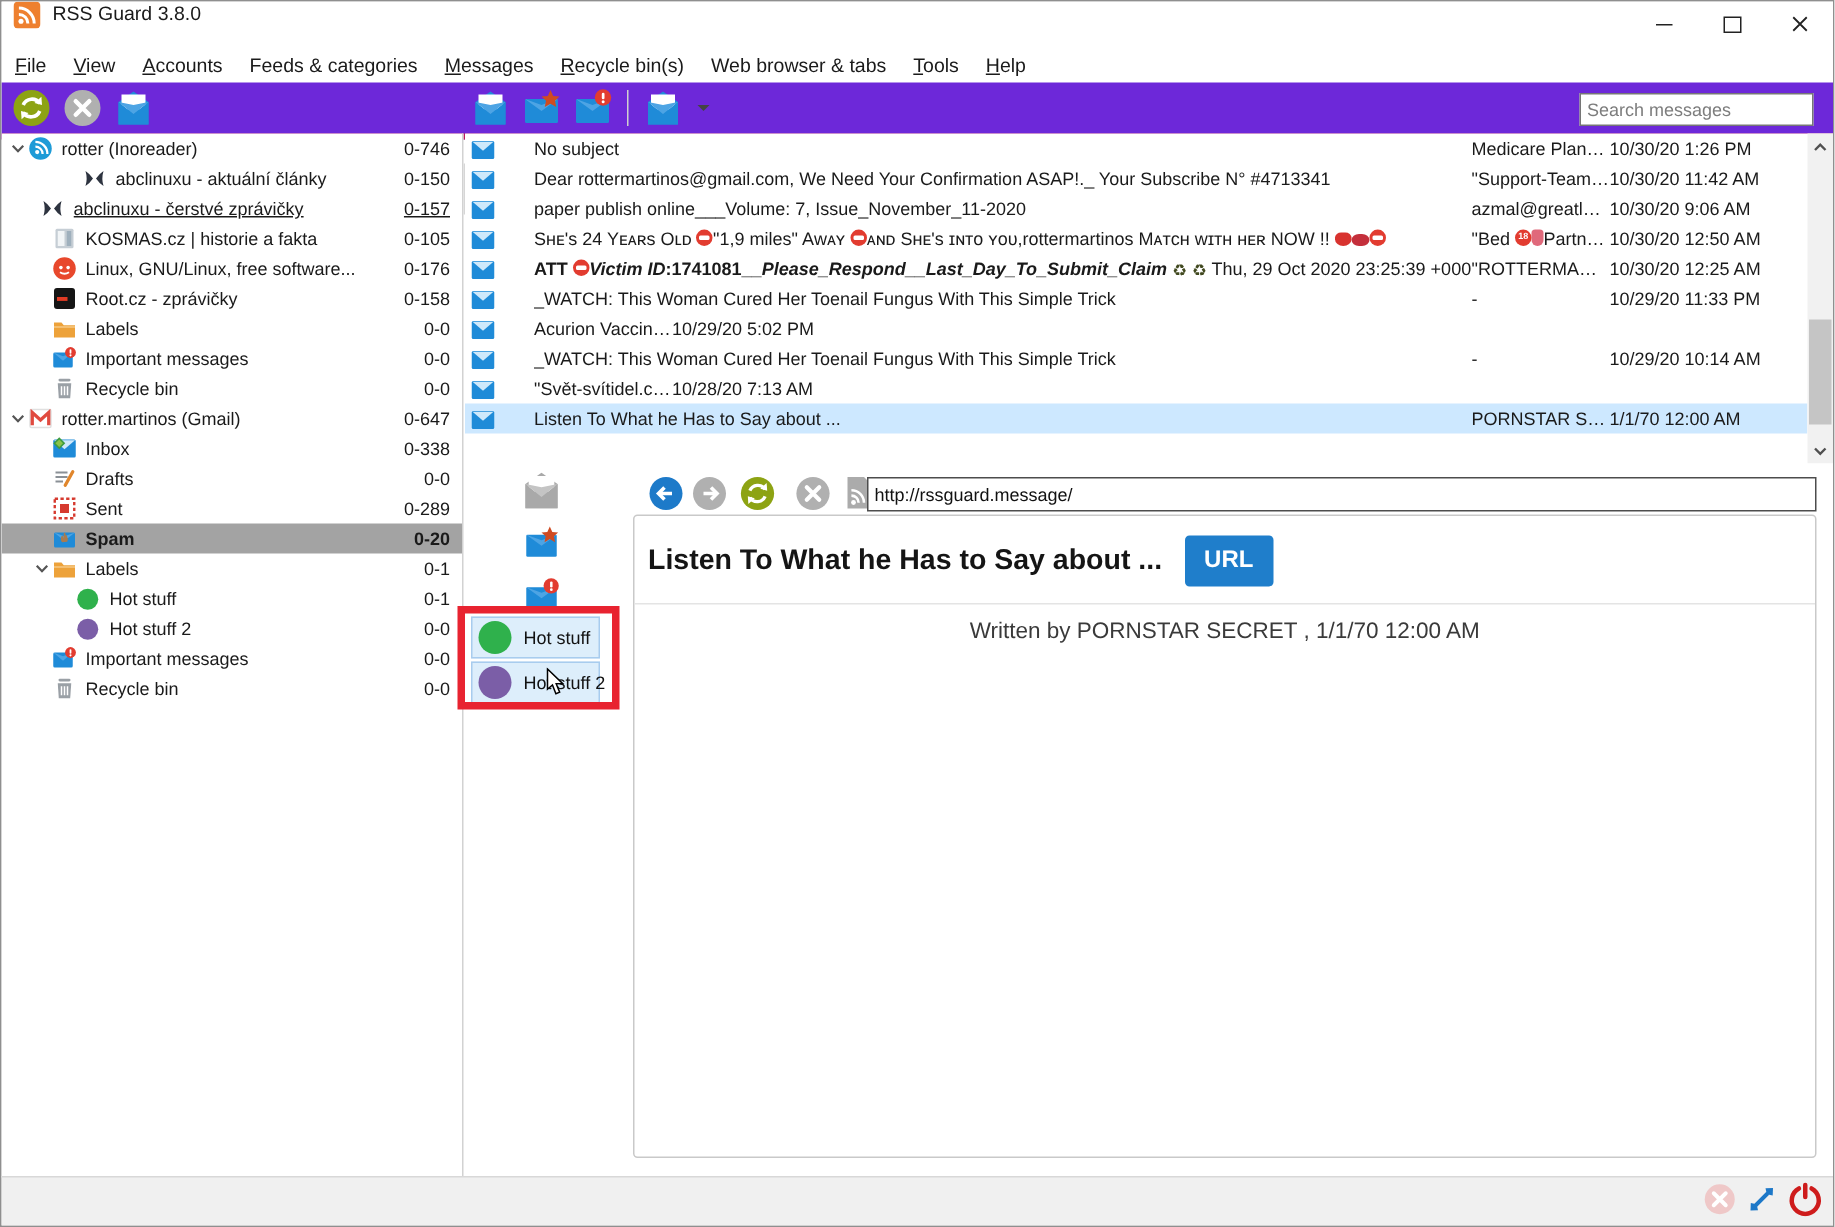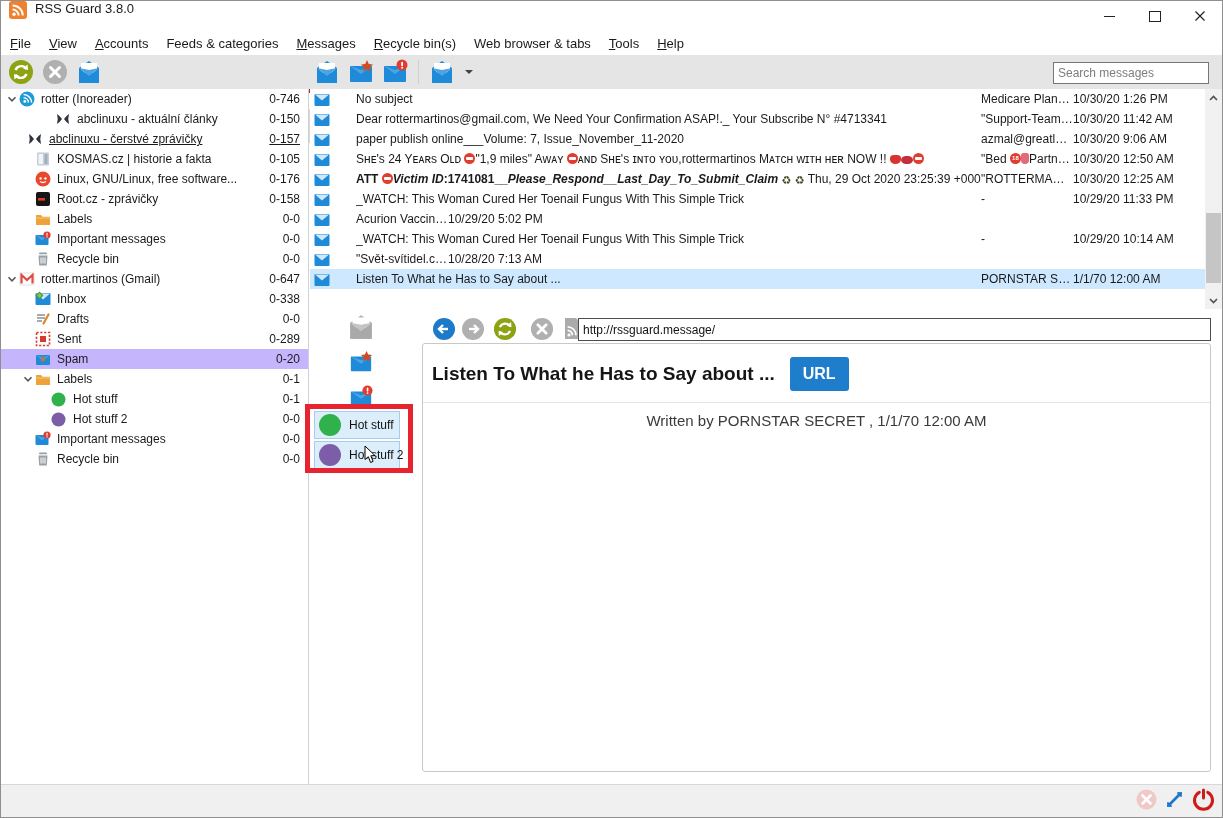--- a/index.html
+++ b/index.html
@@ -15,35 +15,35 @@
   .wc{width:45px;height:30px;display:flex;align-items:center;justify-content:center;cursor:default;}
   .wc-min i{display:block;width:11px;height:0;border-top:1px solid #222;}
   .wc-max i{display:block;width:10px;height:9px;border:1px solid #222;}
 
   
   .menubar{position:absolute;left:0;top:30px;right:0;height:24px;display:flex;align-items:center;background:#fff;font-size:13px;}
   .menu-item{padding:3px 9px;white-space:nowrap;}
   .menu-item u{text-decoration:underline;}
 
   
-  .toolbar-row{position:absolute;left:0;top:54px;right:0;height:34px;background:#e5e5e5;border-bottom:4px solid #be185d;}
+  .toolbar-row{position:absolute;left:0;top:54px;right:0;height:34px;background:#6d28d9;border-bottom:4px solid #be185d;}
   .tb-left{position:absolute;left:6px;top:3px;display:flex;align-items:center;gap:6px;}
   .tb-mid{position:absolute;left:312px;top:3px;display:flex;align-items:center;gap:6px;}
   .tbtn{width:28px;height:28px;display:flex;align-items:center;justify-content:center;}
   .tb-sep{width:1px;height:24px;background:#cfcfcf;margin:0 3px;}
   .caret{width:0;height:0;border:4px solid transparent;border-top-color:#444;margin-left:3px;margin-top:4px;}
   .search-box{position:absolute;right:13px;top:7px;width:146px;height:18px;border:1px solid #767676;
               font-family:"Liberation Sans",sans-serif;font-size:12px;padding:1px 4px;color:#222;}
   .search-box::placeholder{color:#7d7d7d;}
   .vsep-toolbar{position:absolute;left:308px;top:54px;width:1px;height:34px;background:#d6d6d6;}
 
   
   .feed-panel{position:absolute;left:0;top:88px;width:308px;bottom:32px;background:#fff;border-right:1px solid #d2d2d2;box-sizing:border-box;overflow:hidden;}
   .feed-row{height:20px;display:flex;align-items:center;white-space:nowrap;}
-  .feed-row.sel{background:#c4b5fd;}
+  .feed-row.sel{background:#a3a3a3;font-weight:bold;}
   .tw{width:13px;display:inline-flex;justify-content:center;flex:none;}
   .fi{width:17px;height:16px;flex:none;margin-right:6px;display:inline-flex;align-items:center;justify-content:center;}
   .fl{flex:1;overflow:hidden;text-overflow:ellipsis;}
   .fc{flex:none;padding-right:8px;text-align:right;}
 
   
   .msg-list{position:absolute;left:309px;top:88px;right:0;height:220px;background:#fff;}
   .msg-rows{position:absolute;left:0;top:0;right:17px;bottom:0;overflow:hidden;}
   .msg-row{height:20px;display:flex;align-items:center;white-space:nowrap;}
   .msg-row.sel{background:#cde8ff;}

